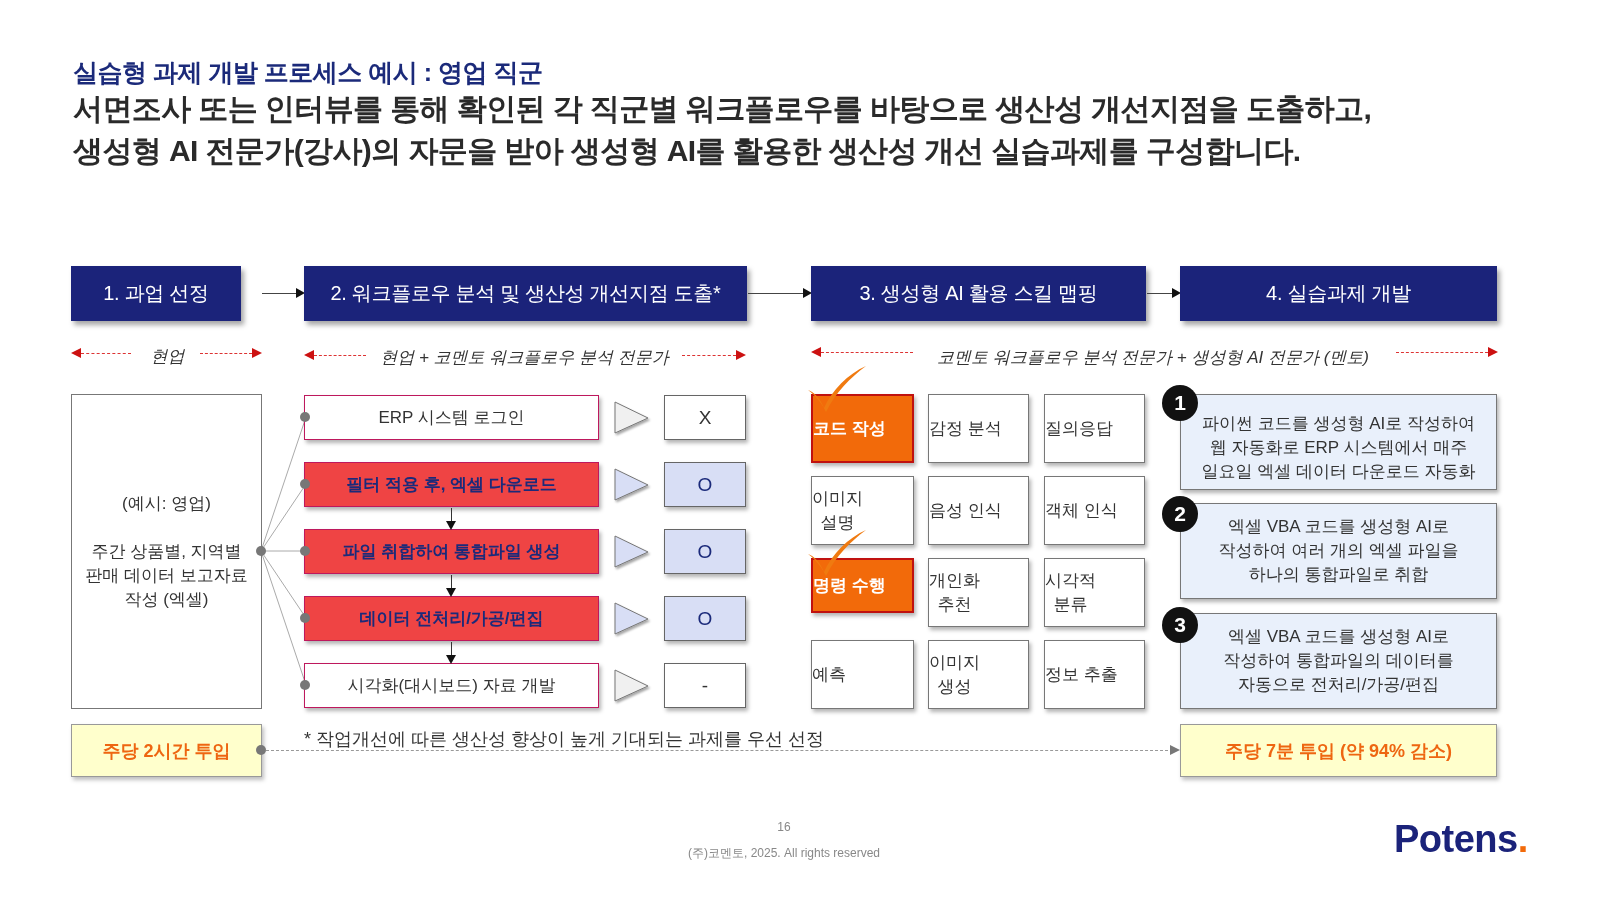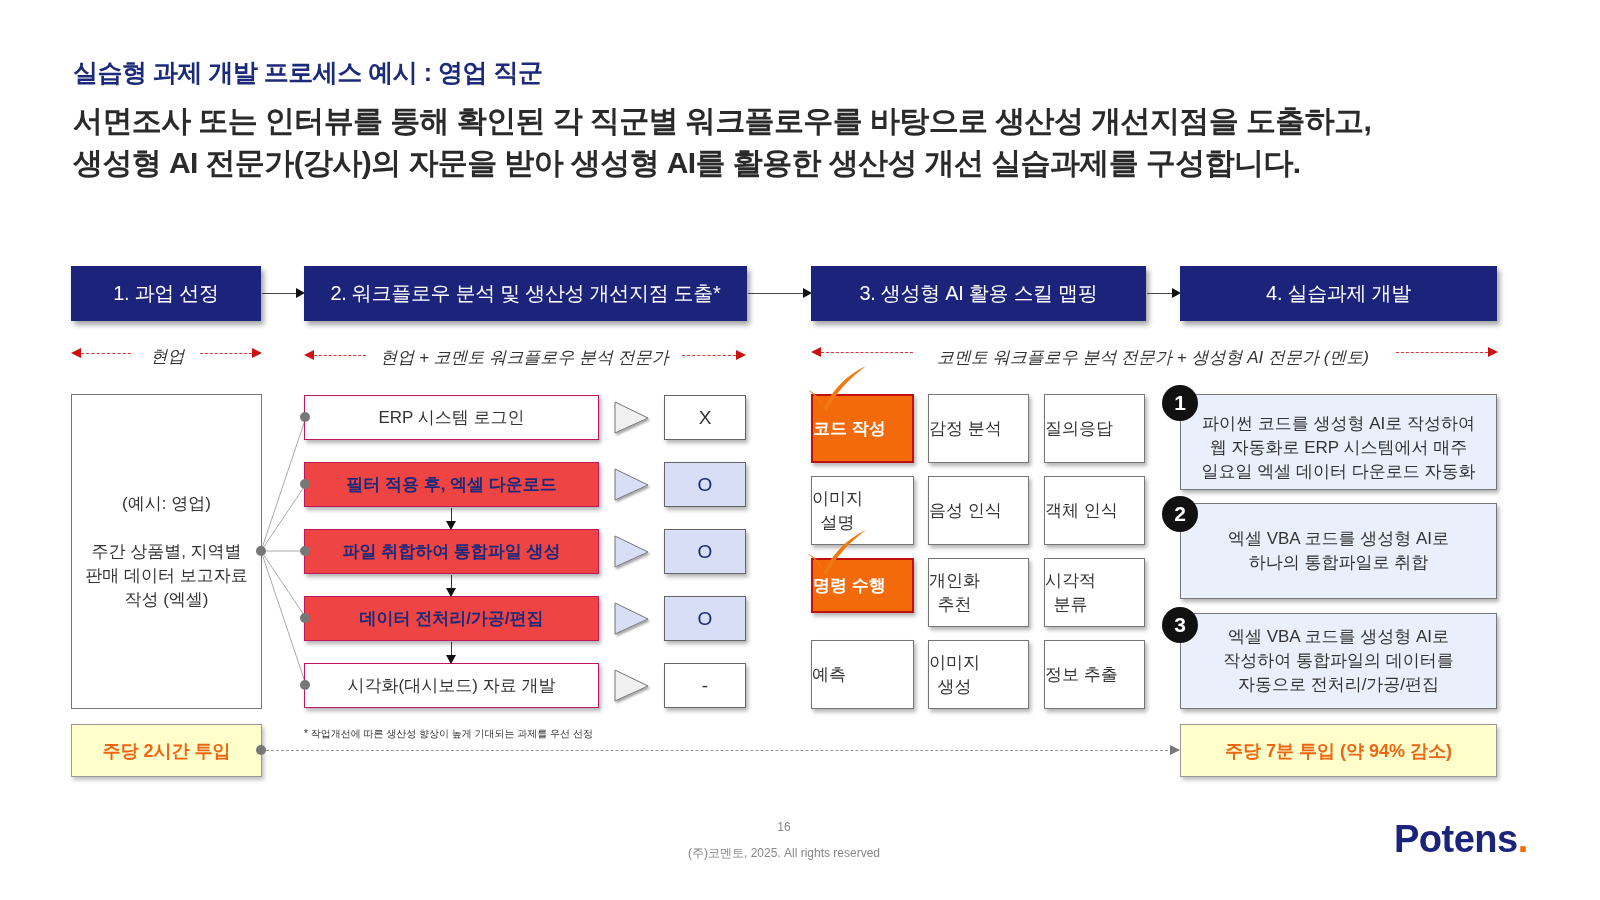--- a/index.html
+++ b/index.html
@@ -3,21 +3,21 @@
 <meta charset="utf-8">
 <style>
   * { box-sizing: border-box; margin: 0; padding: 0; }
   html, body { width: 1600px; height: 900px; background: #ffffff; overflow: hidden; }
   body { position: relative; font-family: "Liberation Sans", "DejaVu Sans", sans-serif; color: #222; }
 
   .abs { position: absolute; }
 
   
   .subtitle { left: 73px; top: 56px; font-size: 25px; font-weight: bold; color: #1b2a7a; letter-spacing: -0.5px; }
-  .headline { left: 73px; top: 100px; font-size: 30px; font-weight: bold; color: #2a2a2a; line-height: 42px; letter-spacing: -0.6px; }
+  .headline { left: 73px; top: 88px; font-size: 30px; font-weight: bold; color: #2a2a2a; line-height: 42px; letter-spacing: -0.6px; }
 
   
   .step { background: #1b237a; color: #fff; font-size: 20px; display: flex; align-items: center; justify-content: center;
           box-shadow: 3px 4px 5px rgba(0,0,0,0.35); letter-spacing: -0.3px; }
   .h-arrow { height: 1px; background: #444; }
   .h-arrow::after { content: ""; position: absolute; right: -2px; top: -5px; border-left: 9px solid #111; border-top: 5px solid transparent; border-bottom: 5px solid transparent; }
 
   
   .role { font-size: 17px; font-style: italic; color: #333; text-align: center; white-space: nowrap; }
   .dashline { height: 0; border-top: 1px dashed #d33; }
@@ -42,38 +42,38 @@
   
   .skill { background: #fff; border: 1px solid #777; display: flex; align-items: center; text-align: center; font-size: 17px; color: #333; line-height: 24px; box-shadow: 2px 3px 4px rgba(0,0,0,0.3); }
   .skill.sel { background: #f26a0a; border: 2px solid #c0110f; color: #fff; font-weight: bold; }
 
   
   .devbox { background: #e9f0fb; border: 1px solid #777; display: flex; align-items: center; justify-content: center; text-align: center; font-size: 17px; color: #333; line-height: 24px; box-shadow: 2px 3px 4px rgba(0,0,0,0.3); }
   .num { width: 36px; height: 36px; border-radius: 50%; background: #111; color: #fff; font-size: 21px; font-weight: bold; display: flex; align-items: center; justify-content: center; }
 
   
   .time { background: #ffffcc; border: 1px solid #999; color: #ee6611; font-weight: bold; font-size: 18px; display: flex; align-items: center; justify-content: center; box-shadow: 2px 3px 4px rgba(0,0,0,0.25); }
-  .note { font-size: 10px; color: #333; }
+  .note { font-size: 18px; color: #333; }
   .grayline { height: 0; border-top: 1px dashed #999; }
   .grayline::after { content: ""; position: absolute; right: -2px; top: -6px; border-left: 10px solid #777; border-top: 5px solid transparent; border-bottom: 5px solid transparent; }
 
   .footer { font-size: 12px; color: #888; text-align: center; }
   .logo { font-size: 38px; font-weight: bold; color: #1b237a; letter-spacing: -0.5px; }
   .logo .dotc { color: #f26a0a; }
 </style>
 </head>
 <body>
 
 <div class="abs subtitle">실습형 과제 개발 프로세스 예시 : 영업 직군</div>
 <div class="abs headline">
   <div>서면조사 또는 인터뷰를 통해 확인된 각 직군별 워크플로우를 바탕으로 생산성 개선지점을 도출하고,</div>
   <div>생성형 AI 전문가(강사)의 자문을 받아 생성형 AI를 활용한 생산성 개선 실습과제를 구성합니다.</div>
 </div>
 
-<div class="abs step" style="left:71px;top:266px;width:190px;height:55px;">1. 과업 선정</div>
+<div class="abs step" style="left:71px;top:266px;width:170px;height:55px;">1. 과업 선정</div>
 <div class="abs h-arrow" style="left:262px;top:293px;width:41px;"></div>
 <div class="abs step" style="left:304px;top:266px;width:443px;height:55px;">2. 워크플로우 분석 및 생산성 개선지점 도출*</div>
 <div class="abs h-arrow" style="left:748px;top:293px;width:62px;"></div>
 <div class="abs step" style="left:811px;top:266px;width:335px;height:55px;">3. 생성형 AI 활용 스킬 맵핑</div>
 <div class="abs h-arrow" style="left:1147px;top:293px;width:32px;"></div>
 <div class="abs step" style="left:1180px;top:266px;width:317px;height:55px;">4. 실습과제 개발</div>
 
 <div class="abs tri-left" style="left:71px;top:348px;"></div>
 <div class="abs dashline" style="left:81px;top:353px;width:50px;"></div>
 <div class="abs role" style="left:140px;top:345px;width:55px;">현업</div>
@@ -214,20 +214,21 @@
     <div>파이썬 코드를 생성형 AI로 작성하여</div>
     <div>웹 자동화로 ERP 시스템에서 매주</div>
     <div>일요일 엑셀 데이터 다운로드 자동화</div>
   </div>
 </div>
 <div class="abs num" style="left:1162px;top:385px;">1</div>
 
 <div class="abs devbox" style="left:1180px;top:503px;width:317px;height:96px;">
   <div>
     <div>엑셀 VBA 코드를 생성형 AI로</div>
+    <div>작성하여 여러 개의 엑셀 파일을</div>
     <div>하나의 통합파일로 취합</div>
   </div>
 </div>
 <div class="abs num" style="left:1162px;top:496px;">2</div>
 
 <div class="abs devbox" style="left:1180px;top:613px;width:317px;height:96px;">
   <div>
     <div>엑셀 VBA 코드를 생성형 AI로</div>
     <div>작성하여 통합파일의 데이터를</div>
     <div>자동으로 전처리/가공/편집</div>

